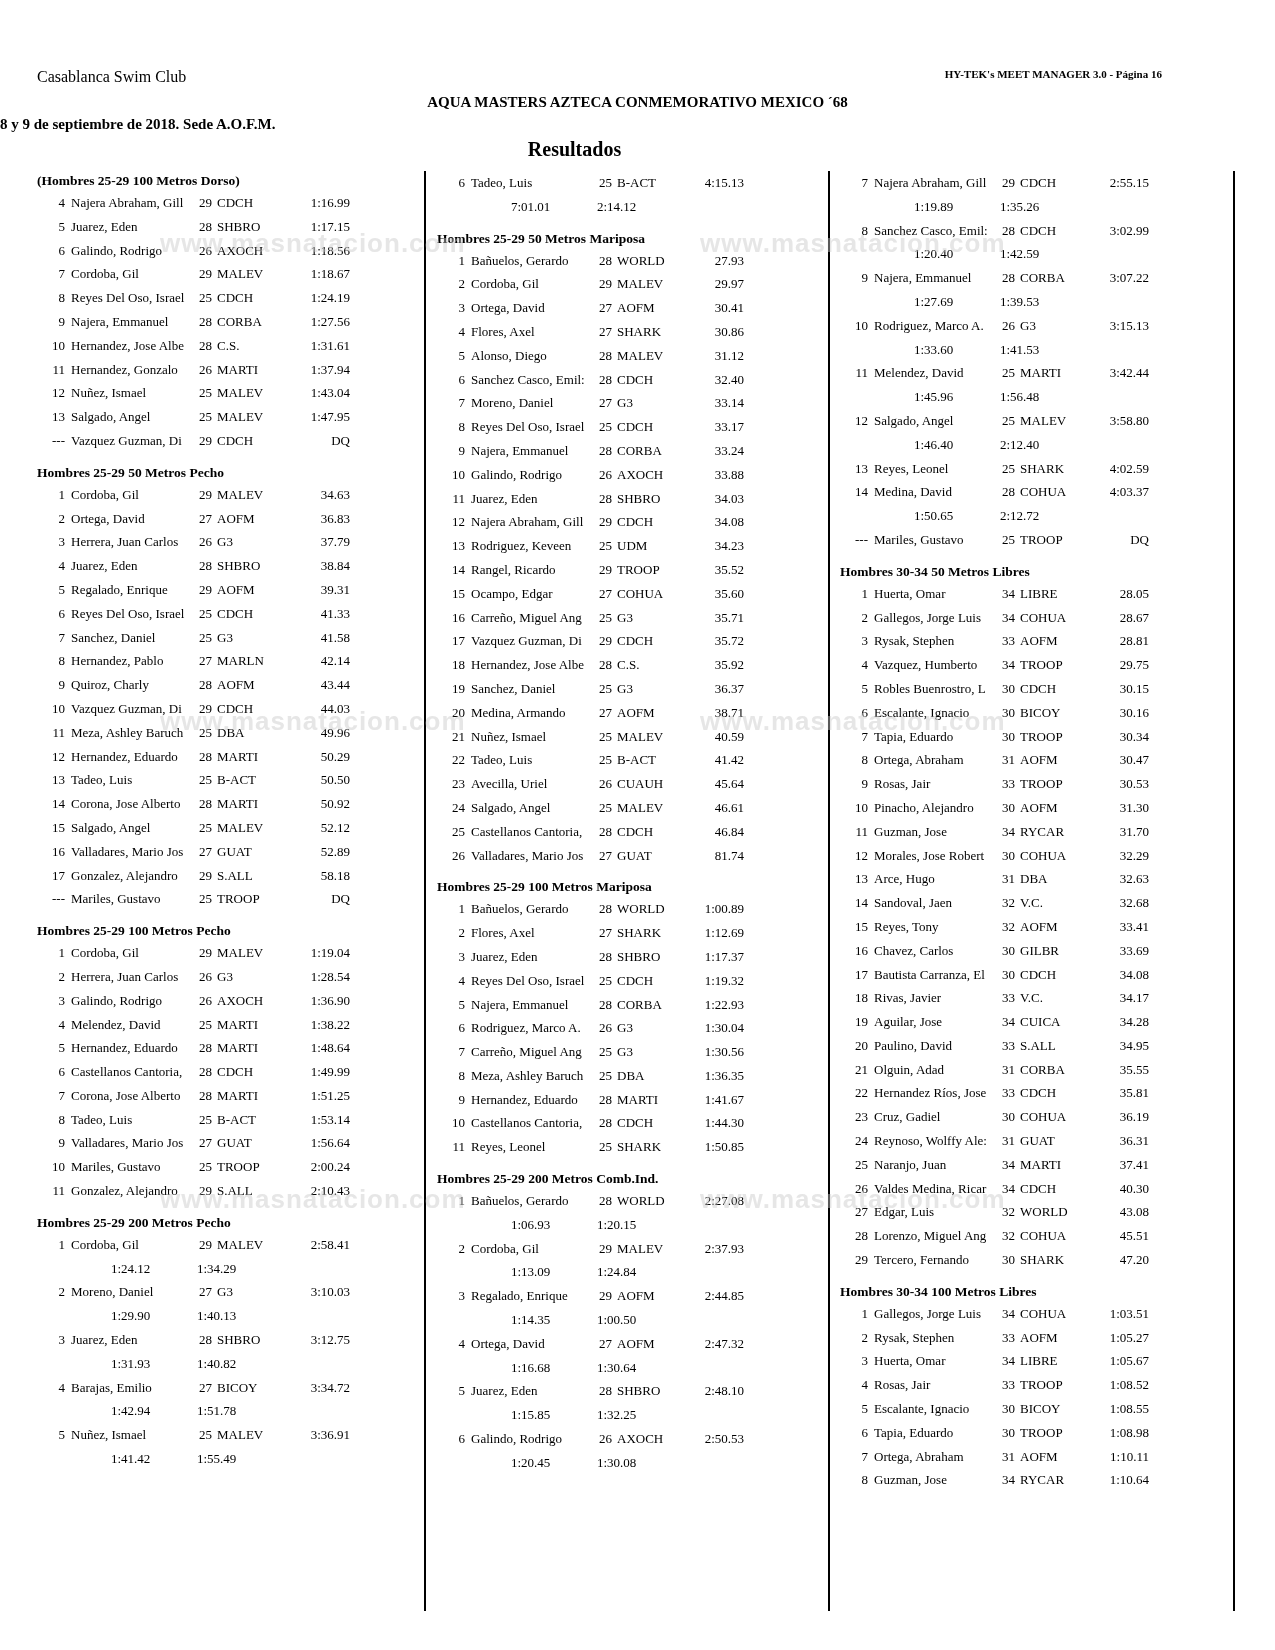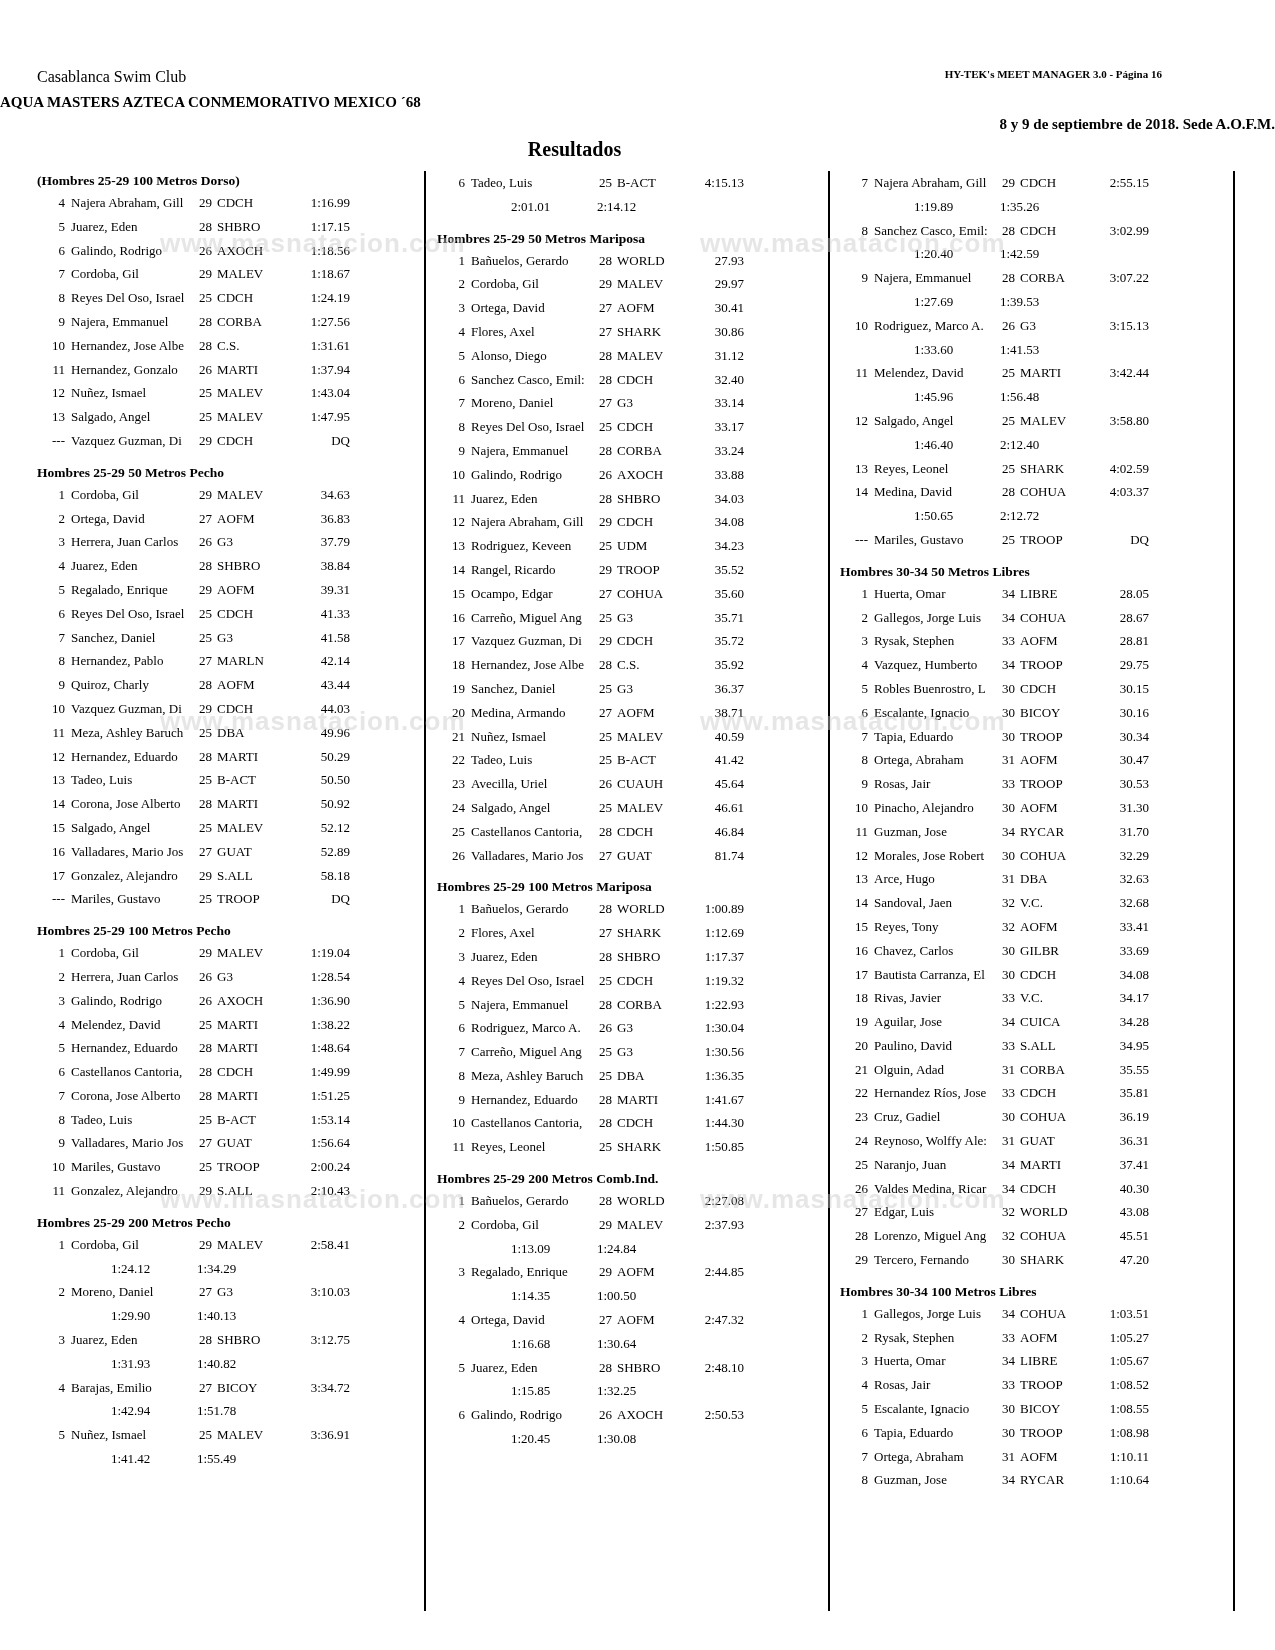--- a/index.html
+++ b/index.html
@@ -2,22 +2,22 @@
 <html><head>
 <meta charset="utf-8">
 <style>
   html, body { margin: 0; padding: 0; background: #ffffff; }
   body {
     width: 1275px; height: 1650px; position: relative; overflow: hidden;
     font-family: "Liberation Serif", "DejaVu Serif", serif; color: #000;
   }
   .hdr-left { position: absolute; left: 37px; top: 68px; font-size: 16px; }
   .hdr-right { position: absolute; right: 113px; top: 68px; font-size: 11px; font-weight: bold; }
-  .meet-title { position: absolute; left: 0; width: 1275px; top: 94px; font-weight: bold; font-size: 15px; }
-  .meet-date { position: absolute; left: 0; width: 1275px; top: 116px; text-align: right; font-weight: bold; font-size: 15px; }
+  .meet-title { position: absolute; left: 0; width: 1275px; top: 94px; text-align: center; font-weight: bold; font-size: 15px; }
+  .meet-date { position: absolute; left: 0; width: 1275px; top: 116px; text-align: left; font-weight: bold; font-size: 15px; }
   .results-title { position: absolute; left: 0; width: 1149px; top: 138px; text-align: center; font-weight: bold; font-size: 20px; }
 
   .divider { position: absolute; top: 171px; width: 2px; height: 1440px; background: #000; }
 
   .col { position: absolute; top: 171px; width: 360px; }
   .col.c1 { left: 37px; }
   .col.c2 { left: 437px; }
   .col.c3 { left: 840px; }
 
   .event-title {
@@ -402,21 +402,21 @@
   </div>
 <div class="col c2">
     <div class="row">
       <span class="rank">6</span>
       <span class="name">Tadeo, Luis</span>
       <span class="age">25</span>
       <span class="team">B-ACT</span>
       <span class="time">4:15.13</span>
     </div>
     <div class="row">
-      <span class="split1">2:01.01</span>
+      <span class="split1">7:01.01</span>
       <span class="split2">2:14.12</span>
     </div>
     <div class="event-title">Hombres 25-29 50 Metros Mariposa</div>
     <div class="row">
       <span class="rank">1</span>
       <span class="name">Bañuelos, Gerardo</span>
       <span class="age">28</span>
       <span class="team">WORLD</span>
       <span class="time">27.93</span>
     </div>
@@ -673,20 +673,24 @@
       <span class="team">SHARK</span>
       <span class="time">1:50.85</span>
     </div>
     <div class="event-title">Hombres 25-29 200 Metros Comb.Ind.</div>
     <div class="row">
       <span class="rank">1</span>
       <span class="name">Bañuelos, Gerardo</span>
       <span class="age">28</span>
       <span class="team">WORLD</span>
       <span class="time">2:27.08</span>
+    </div>
+    <div class="row">
+      <span class="split1">1:06.93</span>
+      <span class="split2">1:20.15</span>
     </div>
     <div class="row">
       <span class="rank">2</span>
       <span class="name">Cordoba, Gil</span>
       <span class="age">29</span>
       <span class="team">MALEV</span>
       <span class="time">2:37.93</span>
     </div>
     <div class="row">
       <span class="split1">1:13.09</span>

